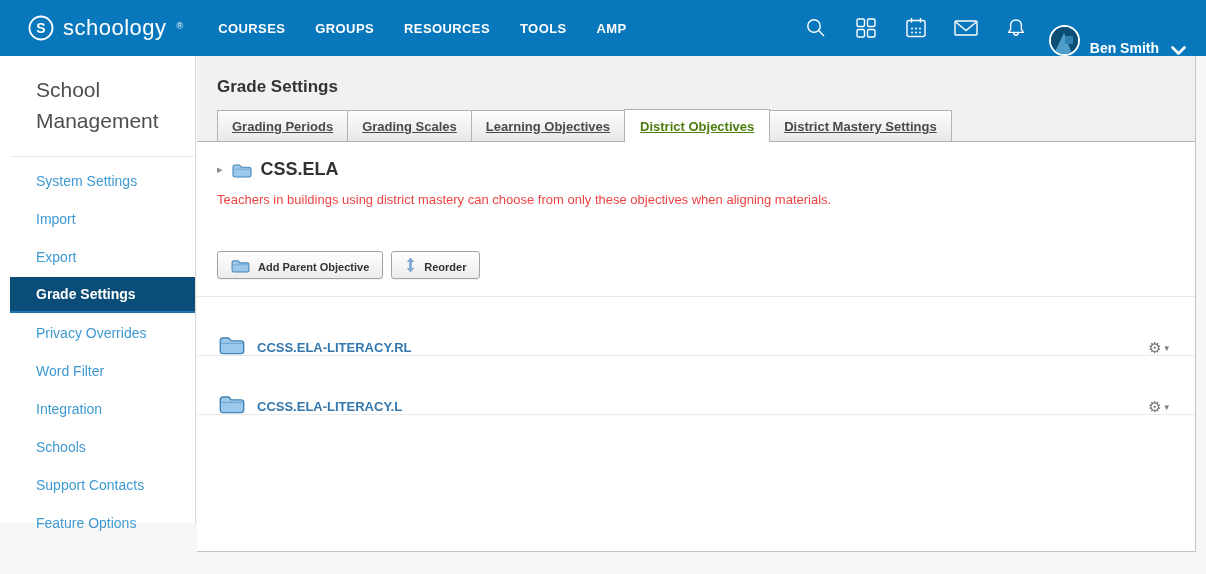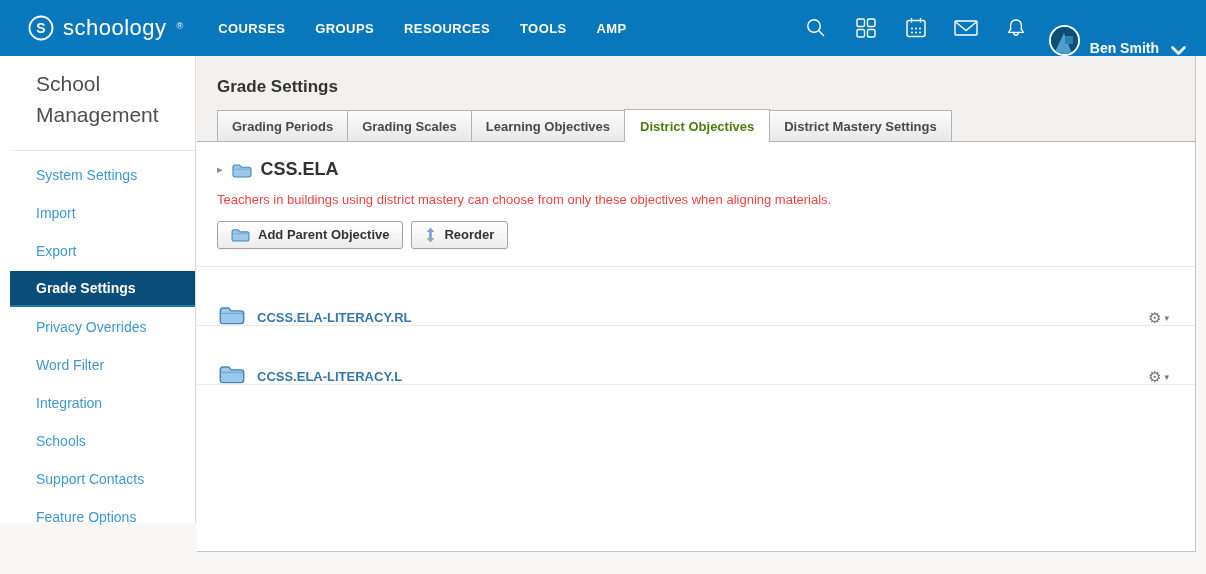--- a/index.html
+++ b/index.html
@@ -36,21 +36,21 @@
   .user-name { font-size:14px; font-weight:bold; margin:0 12px 0 10px; cursor:pointer; }
   .nav-caret { cursor:pointer; display:flex; align-items:center; padding-right:4px; }
 
   
   .sidebar {
     position:absolute; left:0; top:56px; width:196px; height:467px;
     background:#fff; border-right:1px solid #DBDBDB;
   }
   .sidebar h2 {
     font-size:21px; font-weight:400; color:#4E4E4E;
-    padding:12px 20px 0 36px; line-height:31px;
+    padding:18px 20px 0 36px; line-height:31px;
   }
   .side-divider { border-top:1px solid #E8E8E8; margin:20px 0 0 12px; }
   .side-menu { list-style:none; margin-top:5px; }
   .side-menu li {
     height:38px; display:flex; align-items:center;
     padding-left:36px; font-size:14px; color:#3E99D2; cursor:pointer;
   }
   .side-menu li.active {
     background:#0A4D78; color:#fff; font-weight:bold;
     margin-left:10px; padding-left:26px;
@@ -65,47 +65,48 @@
     border-bottom:1px solid #B3B3B3;
   }
   .main-header h1 { font-size:17px; font-weight:bold; color:#333; padding:21px 0 0 20px; }
   .tabs {
     position:absolute; left:20px; bottom:0; display:flex; align-items:flex-end; z-index:2;
   }
   .tab {
     border:1px solid #B3B3B3; border-bottom:none;
     background:linear-gradient(#FCFCFC,#E8E8E8);
     font-size:13px; font-weight:bold; color:#4A4A4A;
-    padding:8px 14px 7px; cursor:pointer; white-space:nowrap;
+    padding:8px 14px 7px; cursor:pointer; white-space:nowrap;text-decoration:underline;
   }
   .tab + .tab { margin-left:-1px; }
   .tab.active {
     background:#fff; color:#4d7c0f;
     padding:9px 15px 8px; margin-bottom:-1px; position:relative; z-index:3;
   }
 
   
   .panel {
     position:absolute; left:197px; top:142px; width:999px; height:410px;
     background:#fff;
     border-right:1px solid #C6C4C2; border-bottom:1px solid #C6C4C2;
   }
   .breadcrumb { display:flex; align-items:center; margin:17px 0 0 20px; gap:9px; }
   .crumb-link { font-size:18px; font-weight:bold; color:#3377AF; text-decoration:none; cursor:pointer; }
   .crumb-sep { color:#8A8A8A; font-size:11px; }
   .crumb-current { font-size:18px; font-weight:bold; color:#333; }
   .desc { font-size:13px; color:#ef4444; margin:12px 0 0 20px; }
   .btn-row { display:flex; gap:8px; margin:14px 0 0 20px; }
   .btn {
-    display:inline-flex; align-items:flex-start; gap:8px;
+    display:inline-flex; align-items:flex-end; gap:8px;
     padding:5px 13px; border:1px solid #A3A3A3; border-radius:3px;
     background:linear-gradient(#FFFFFF,#ECECEC);
     font-family:"Liberation Sans",sans-serif;
-    font-size:13px; font-weight:bold; color:#333; cursor:pointer;
+    font-size:11px; font-weight:bold; color:#333; cursor:pointer;
     box-shadow:0 1px 1px rgba(0,0,0,0.06);
+    margin-top:30px;
   }
   .obj-list { margin-top:17px; border-top:1px solid #EAEAEA; }
   .obj-row {
     height:59px; border-bottom:1px solid #EAEAEA;
     display:flex; align-items:flex-end; padding:0 26px 0 22px;
   }
   .obj-link { font-size:13px; font-weight:bold; color:#3377AF; text-decoration:none; cursor:pointer; margin-left:12px; flex:1; }
   .row-actions { display:flex; align-items:center; gap:3px; cursor:pointer; color:#767676; }
   .gear-glyph { font-size:15px; line-height:1; }
   .caret-glyph { font-size:9px; color:#767676; }

